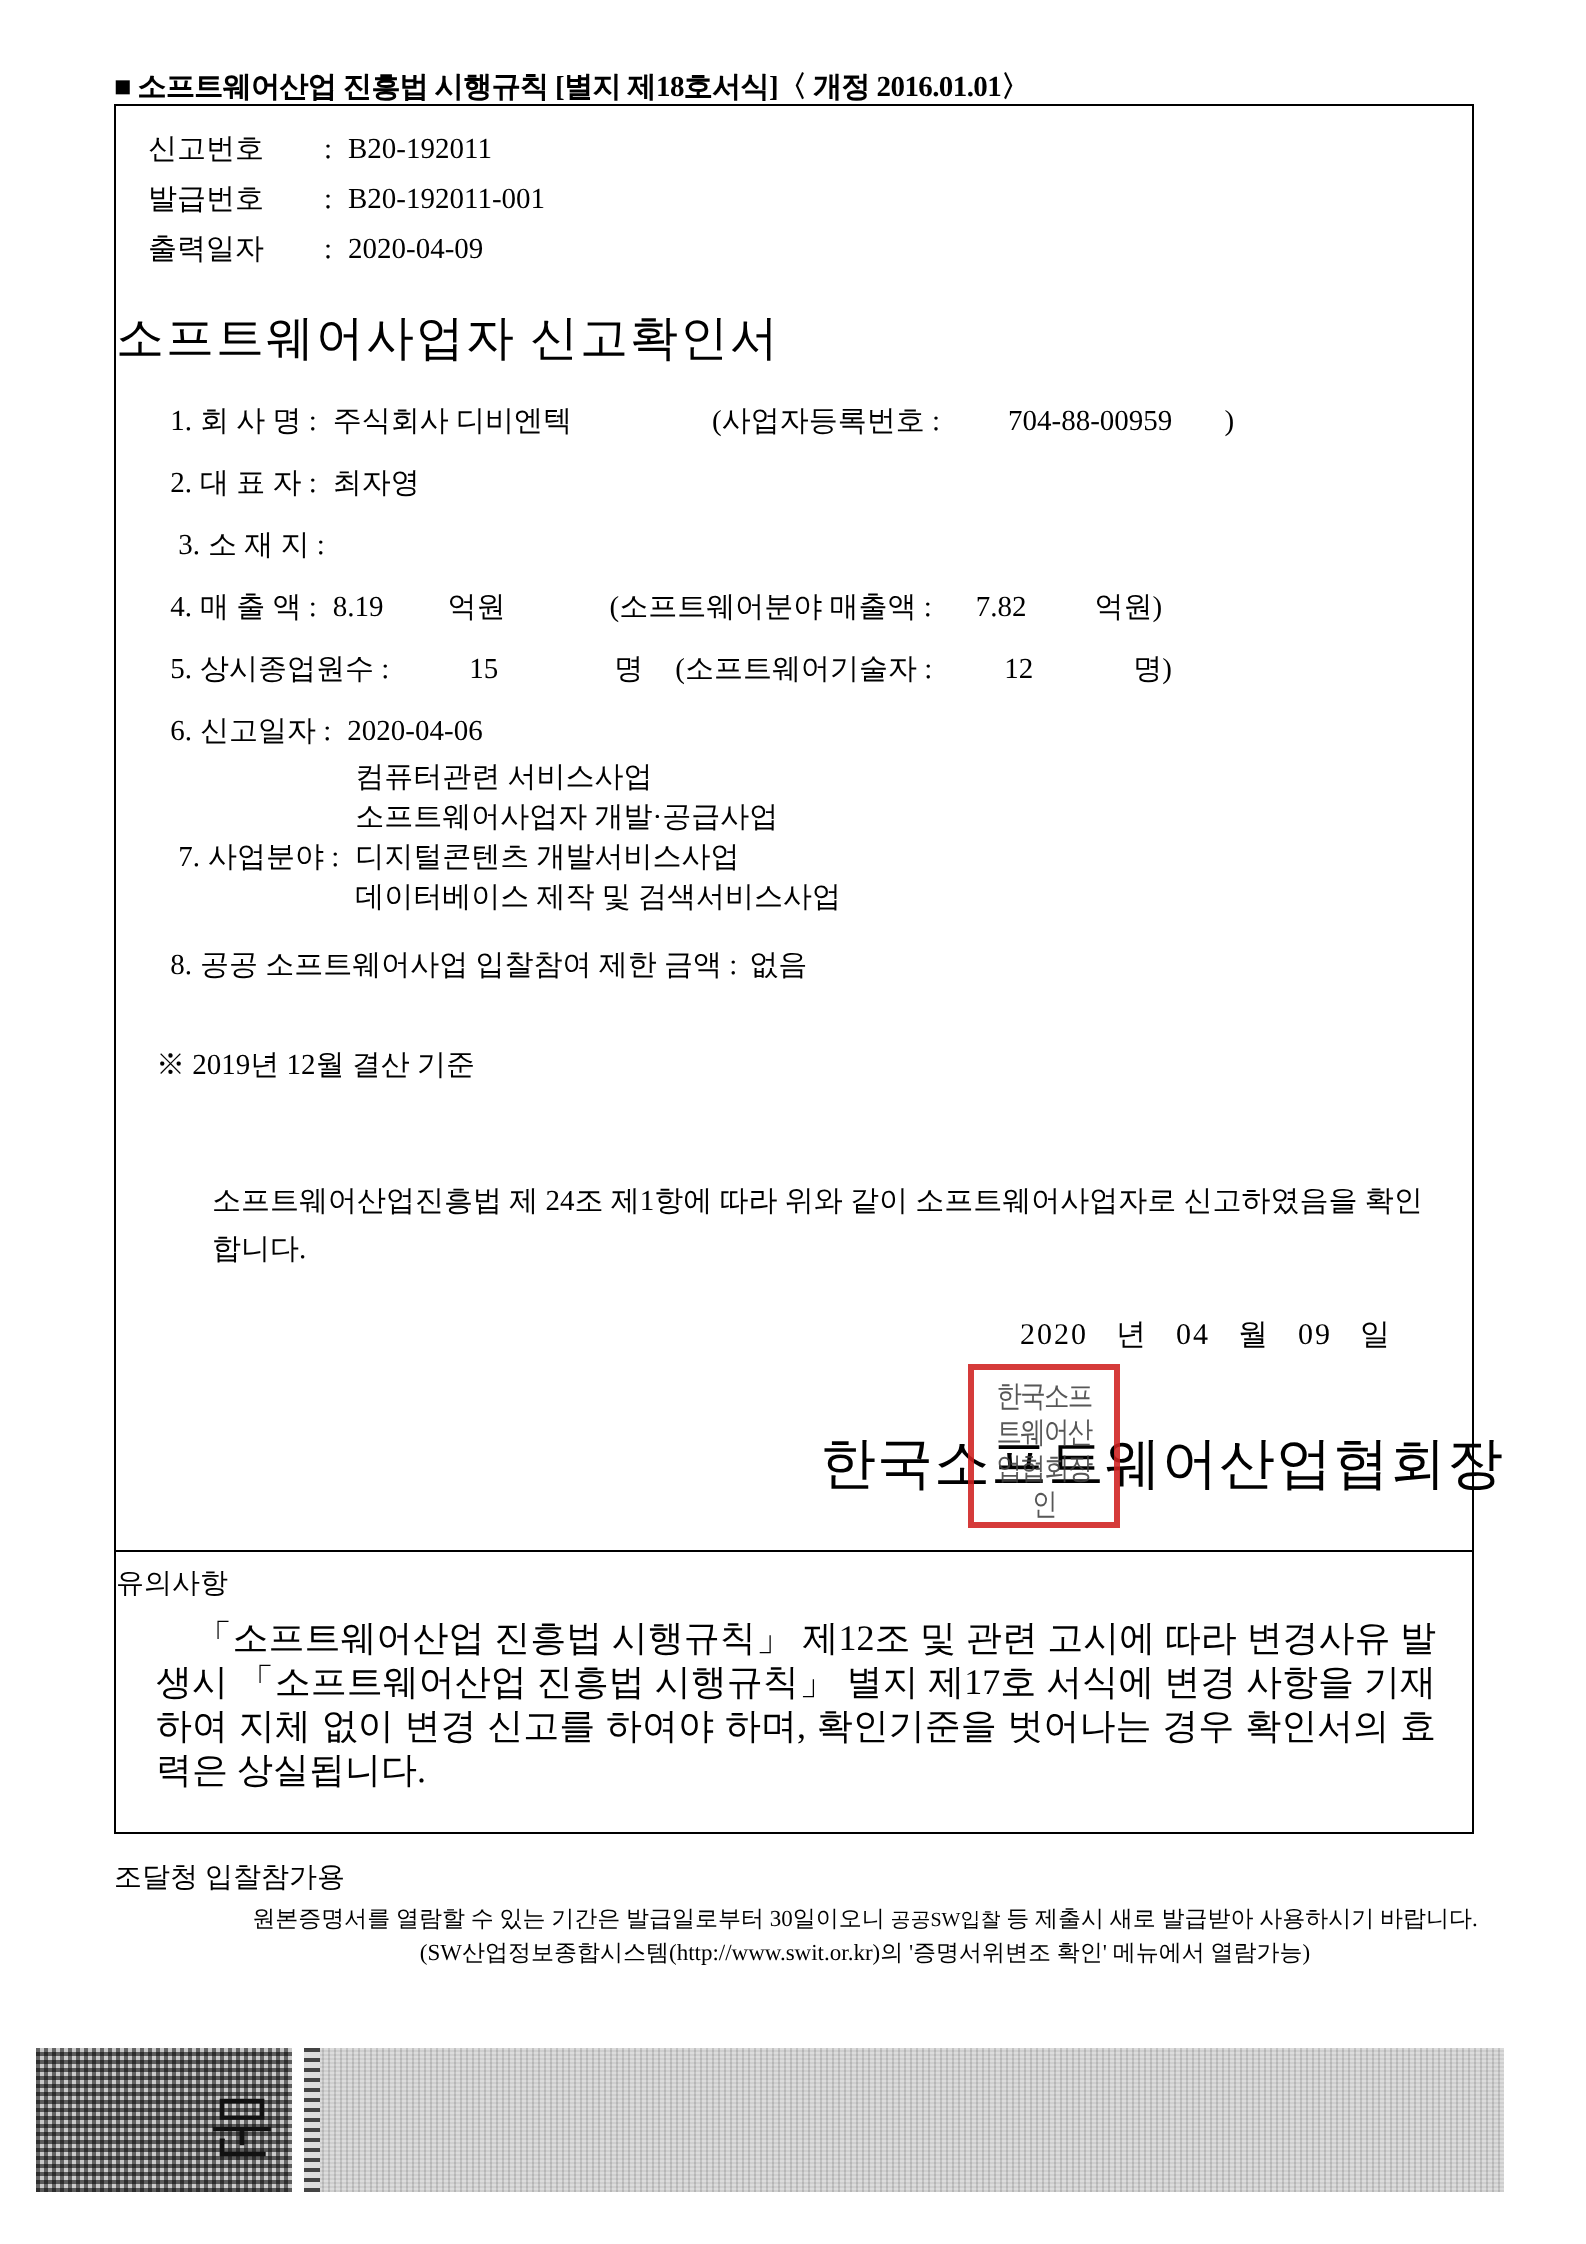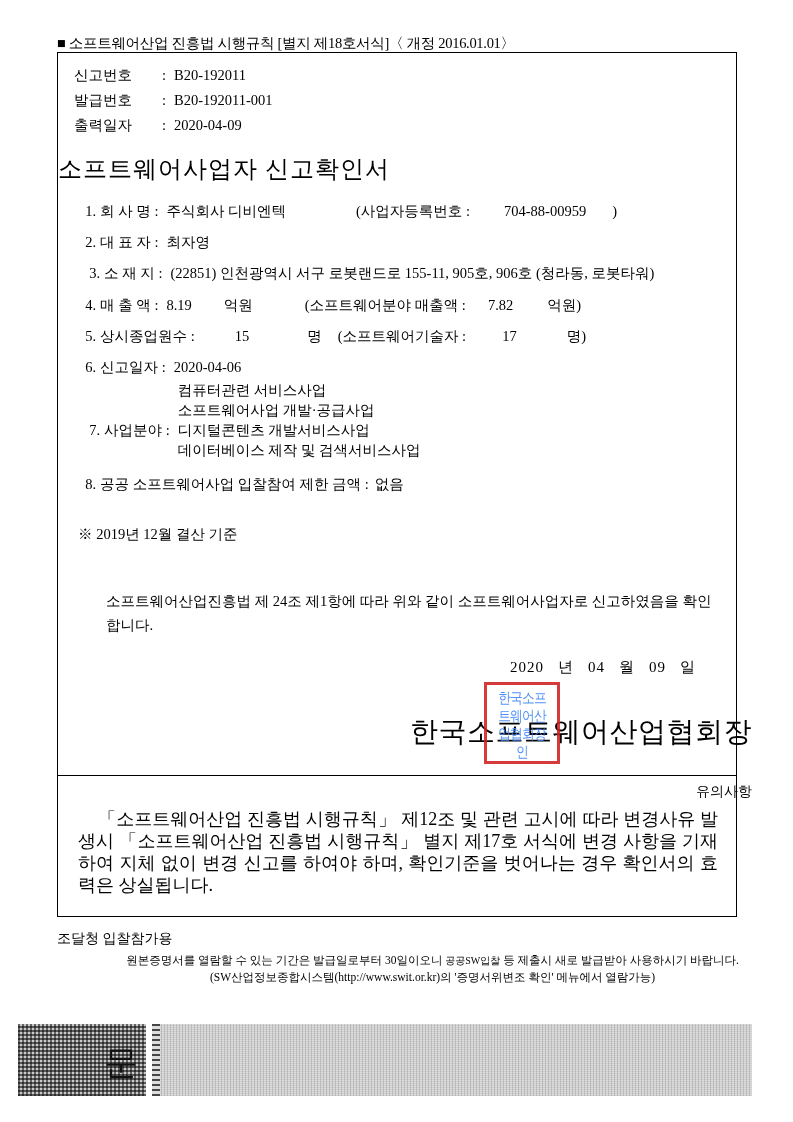--- a/index.html
+++ b/index.html
@@ -22,20 +22,21 @@
   }
 
   
   .form-header {
     position: absolute;
     left: 57px;
     top: 34px;
     font-size: 14.5px;
     letter-spacing: -0.3px;
     white-space: nowrap;
+    font-weight: bold;
   }
 
   
   .cert-box {
     position: absolute;
     left: 57px;
     top: 52px;
     width: 680px;
     height: 865px;
     border: 1px solid #000;
@@ -133,21 +134,21 @@
 
   
   .seal {
     position: absolute;
     left: 426px;
     top: 629px;
     width: 76px;
     height: 82px;
     border: 3px solid #d0201f;
     box-sizing: border-box;
-    color: #3b82f6;
+    color: #404040;
     font-family: "DejaVu Serif", serif;
     font-size: 15px;
     line-height: 18px;
     text-align: center;
     padding-top: 4px;
     letter-spacing: -1px;
     opacity: 0.88;
     overflow: hidden;
   }
   .seal div { transform: scaleX(0.85); }
@@ -156,23 +157,23 @@
   .divider {
     position: absolute;
     left: 0;
     top: 722px;
     width: 100%;
     border-top: 1px solid #000;
   }
   .notice-title {
     position: absolute;
     top: 730px;
-    left: 16px;
+    left: 0;
     width: 100%;
-    text-align: right;
+    text-align: left;
     font-size: 14px;
   }
   .notice-body {
     position: absolute;
     left: 20px;
     top: 755px;
     width: 640px;
     font-size: 18px;
     line-height: 22px;
     text-align: justify;
@@ -274,42 +275,41 @@
       </div>
 
       <div class="item">
         <span class="num">2.</span><span>대 표 자 :</span><span class="sp" style="width:8px"></span><span>최자영</span>
       </div>
 
       <div class="item row-flex">
         <span class="numcol">3.</span>
           <span class="labelcol">소 재 지 :</span>
           <span class="sp" style="width:8px"></span>
-          <span class="valcol addr-text">(22851) 인천광역시 서구 로봇랜드로 155-11, 905호, 906호 (청라동, 로봇타워)</span>
       </div>
 
       <div class="item">
         <span class="num">4.</span><span>매 출 액 :</span><span class="sp" style="width:8px"></span><span>8.19</span><span class="sp" style="width:32px"></span><span>억원</span><span class="sp" style="width:52px"></span><span>(소프트웨어분야 매출액 :</span><span class="sp" style="width:22px"></span><span>7.82</span><span class="sp" style="width:34px"></span><span>억원)</span>
       </div>
 
       <div class="item">
-        <span class="num">5.</span><span>상시종업원수 :</span><span class="sp" style="width:40px"></span><span>15</span><span class="sp" style="width:58px"></span><span>명</span><span class="sp" style="width:16px"></span><span>(소프트웨어기술자 :</span><span class="sp" style="width:36px"></span><span>17</span><span class="sp" style="width:50px"></span><span>명)</span>
+        <span class="num">5.</span><span>상시종업원수 :</span><span class="sp" style="width:40px"></span><span>15</span><span class="sp" style="width:58px"></span><span>명</span><span class="sp" style="width:16px"></span><span>(소프트웨어기술자 :</span><span class="sp" style="width:36px"></span><span>12</span><span class="sp" style="width:50px"></span><span>명)</span>
       </div>
 
       <div class="item">
         <span class="num">6.</span><span>신고일자 :</span><span class="sp" style="width:8px"></span><span>2020-04-06</span>
       </div>
 
       <div class="item row-flex" style="margin-top:-8px">
         <span class="numcol" style="padding-top:40px">7.</span>
         <span class="labelcol" style="padding-top:40px">사업분야 :</span>
         <span class="sp" style="width:8px"></span>
         <span class="valcol">
           <div>컴퓨터관련 서비스사업</div>
-          <div>소프트웨어사업 개발·공급사업</div>
+          <div>소프트웨어사업자 개발·공급사업</div>
           <div>디지털콘텐츠 개발서비스사업</div>
           <div>데이터베이스 제작 및 검색서비스사업</div>
         </span>
       </div>
 
       <div class="item" style="margin-top:14px">
         <span class="num">8.</span><span>공공 소프트웨어사업 입찰참여 제한 금액 :</span><span class="sp" style="width:6px"></span><span>없음</span>
       </div>
 
       <div class="item note-line" style="padding-left:4px; margin-top:30px">※ 2019년 12월 결산 기준</div>

